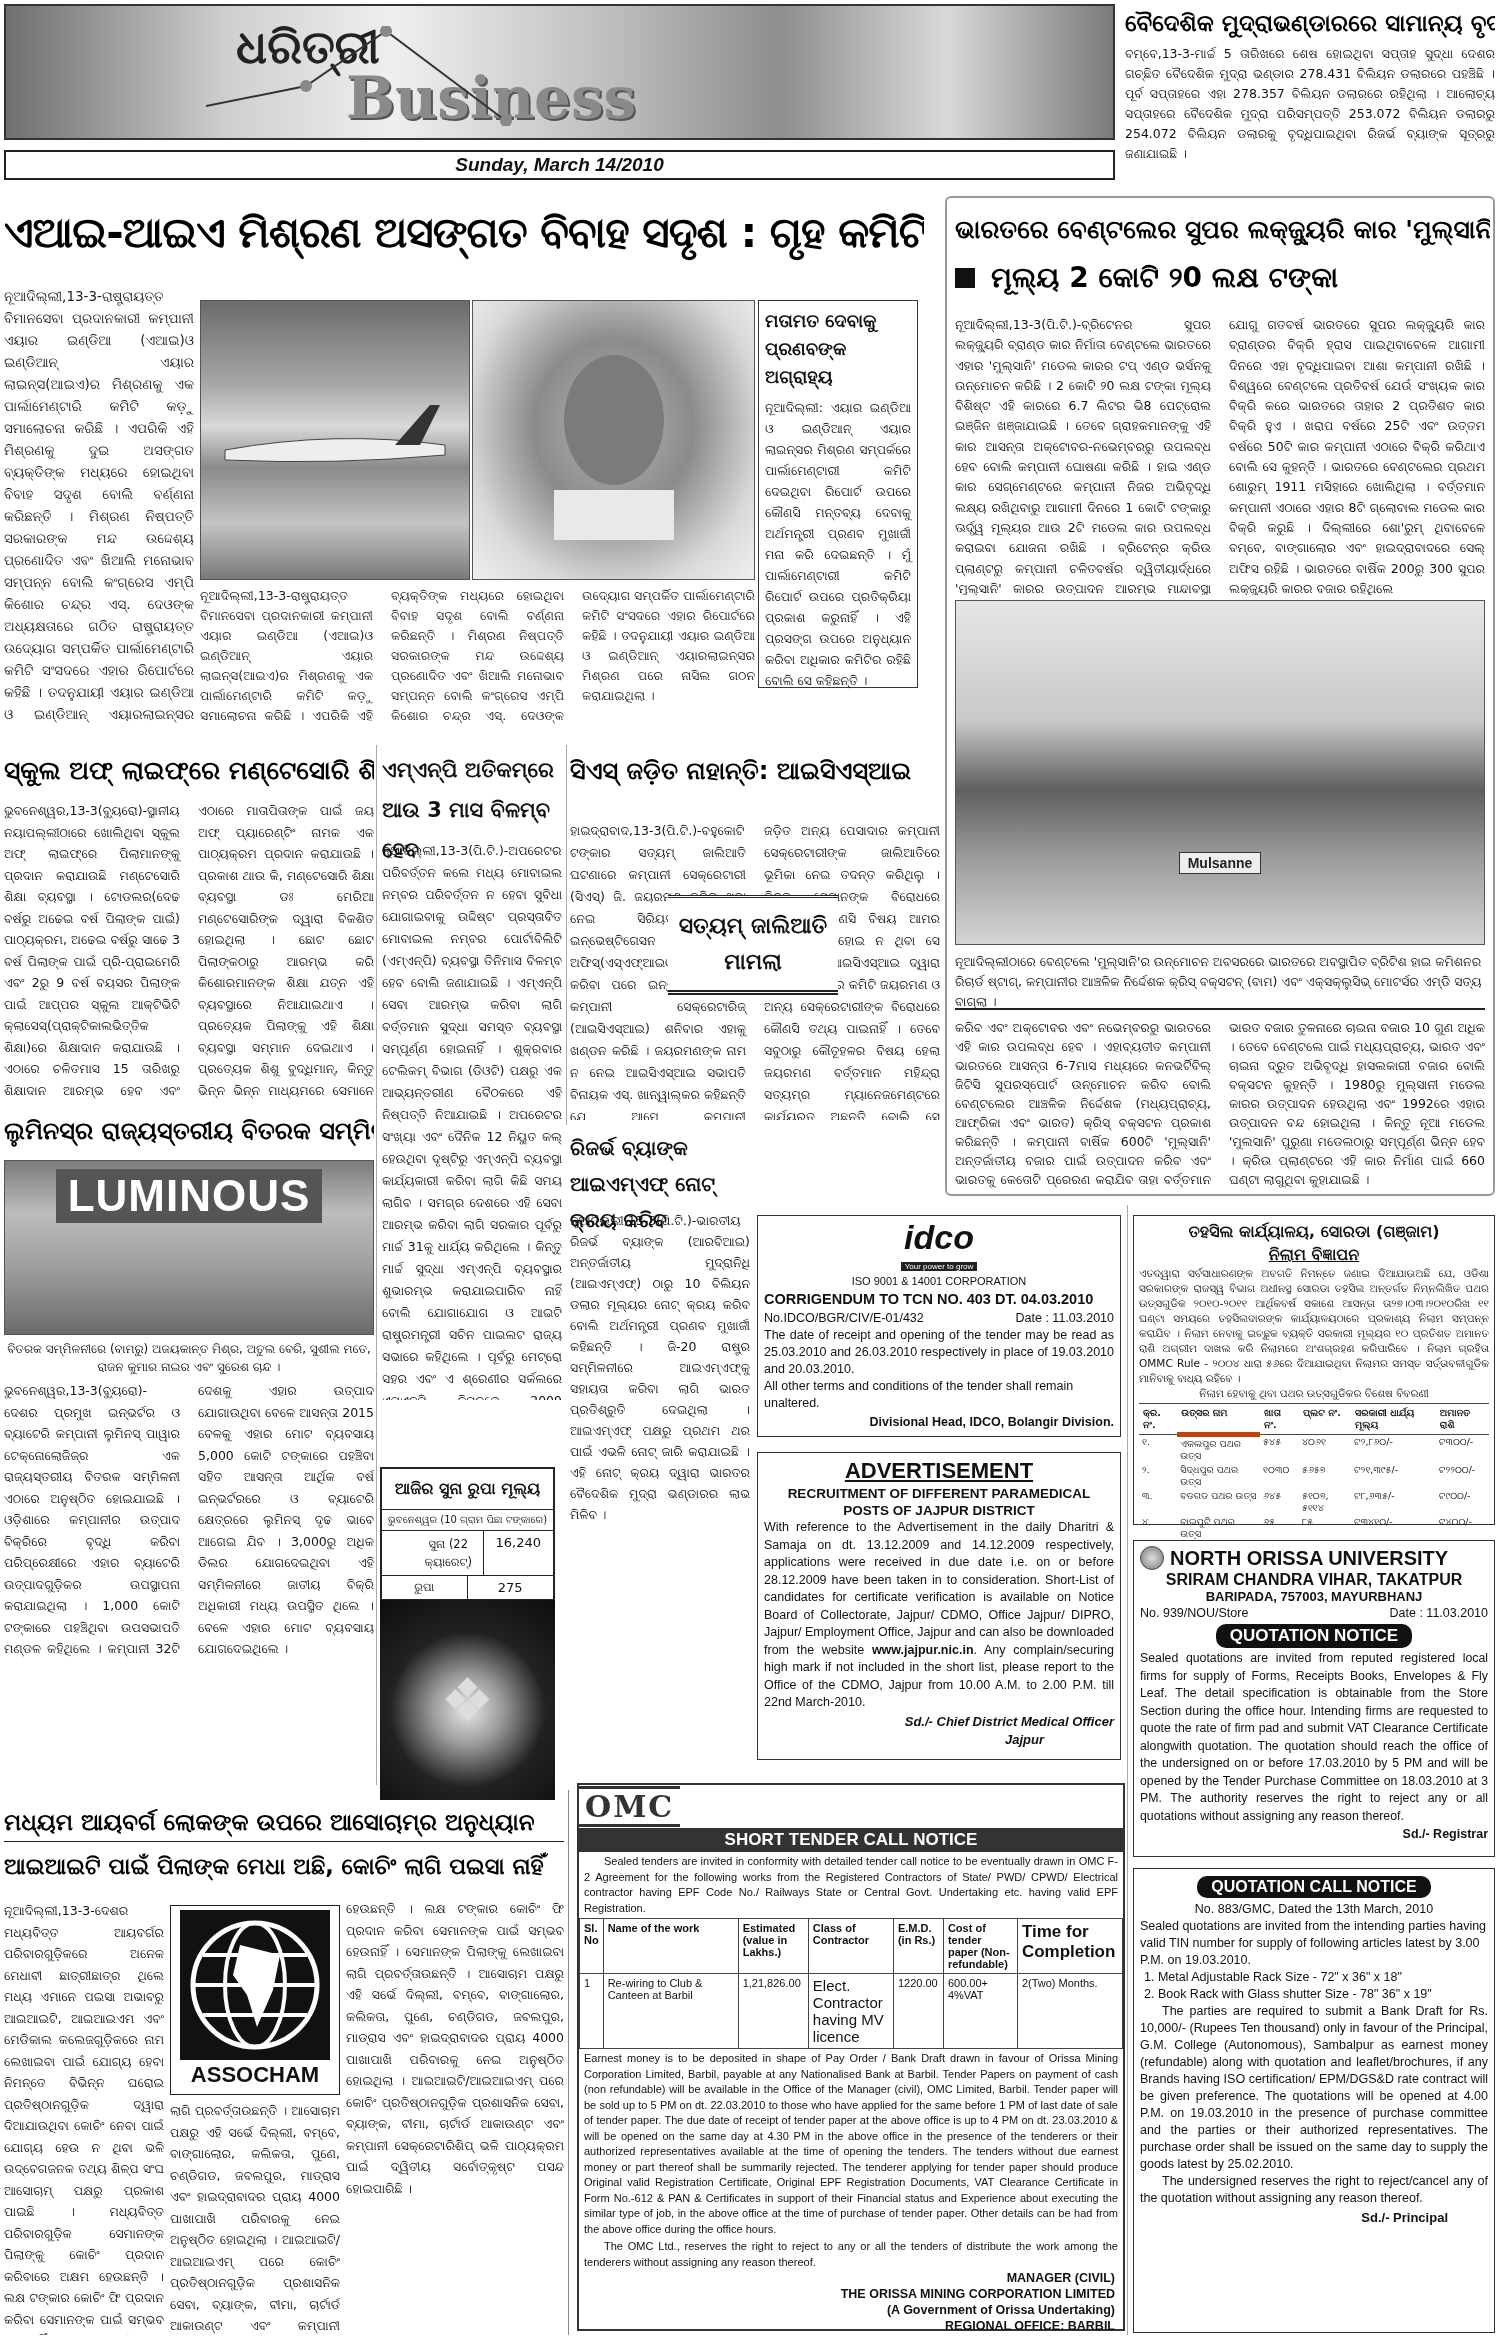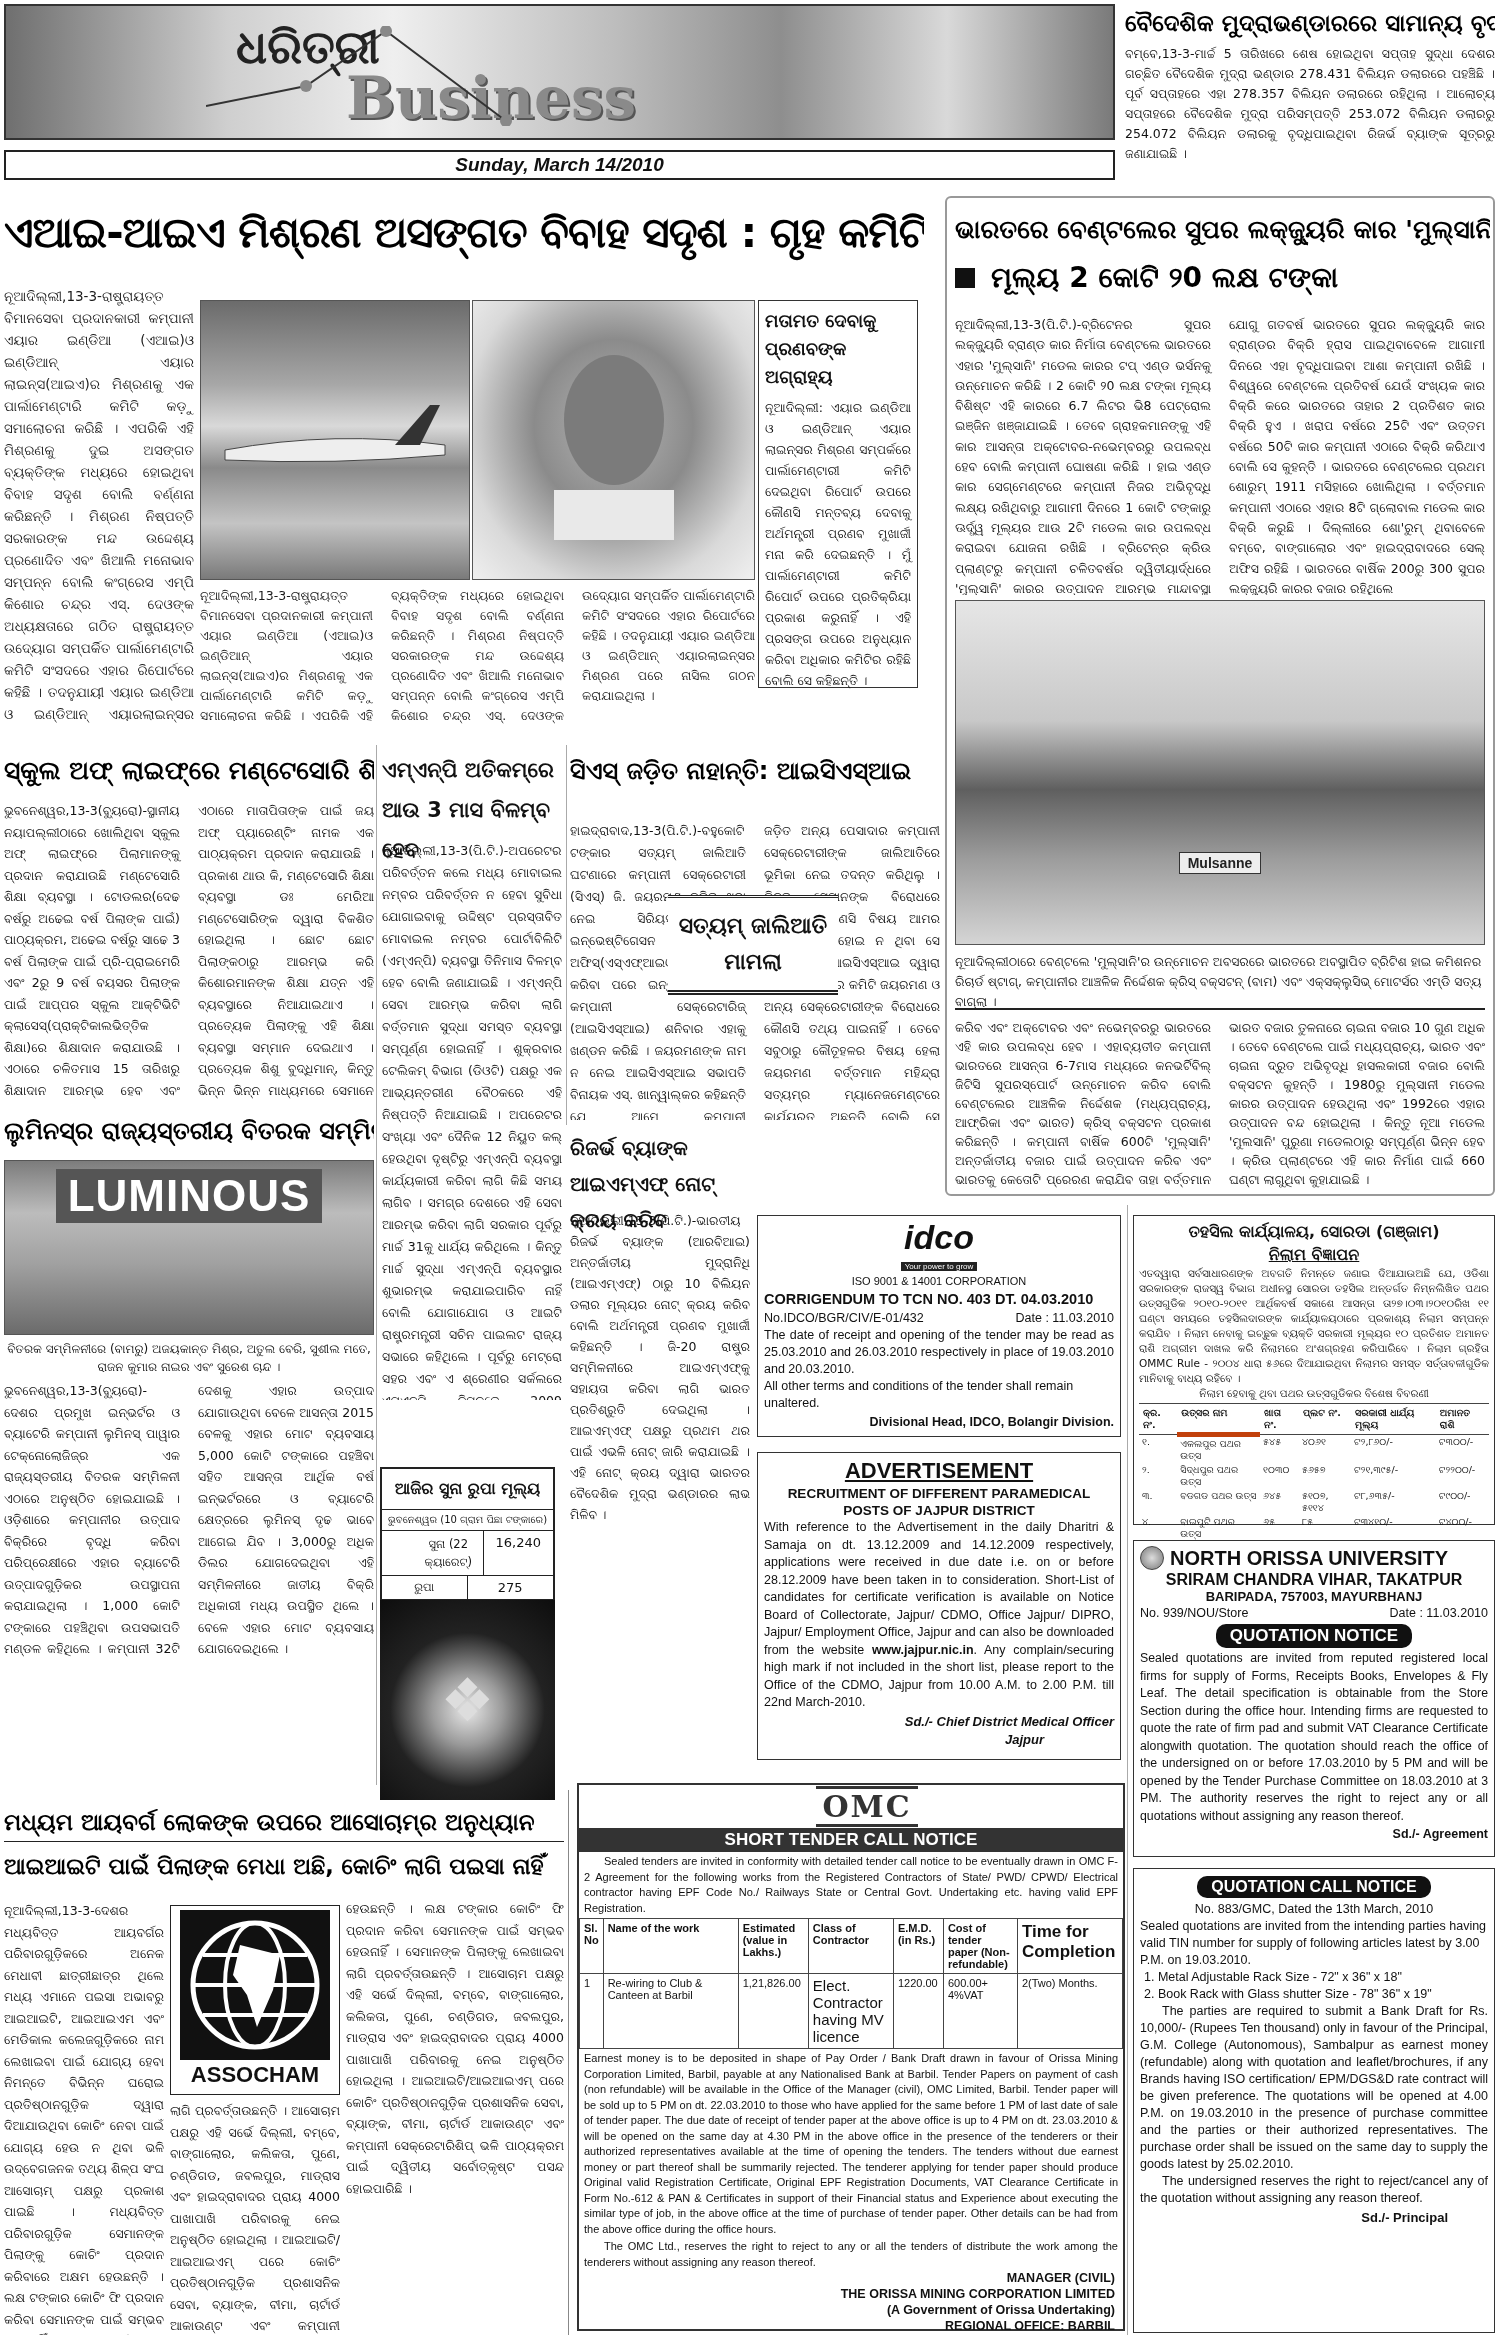--- a/index.html
+++ b/index.html
@@ -180,21 +180,21 @@
   <div class="ad-title" style="font-size:22px;text-decoration:underline;line-height:28px;">ADVERTISEMENT</div>
   <div class="ad-title" style="font-size:13.5px;line-height:17px;">RECRUITMENT OF DIFFERENT PARAMEDICAL POSTS OF JAJPUR DISTRICT</div>
   <div class="sans" style="font-size:12.5px;line-height:17.5px;text-align:justify;">
     <span>With reference to the Advertisement in the daily Dharitri &amp; Samaja on dt. 13.12.2009 and 14.12.2009 respectively, applications were received in due date i.e. on or before 28.12.2009 have been taken in to consideration. Short-List of candidates for certificate verification is available on Notice Board of Collectorate, Jajpur/ CDMO, Office Jajpur/ DIPRO, Jajpur/ Employment Office, Jajpur and can also be downloaded from the website </span><b>www.jajpur.nic.in</b><span>. Any complain/securing high mark if not included in the short list, please report to the Office of the CDMO, Jajpur from 10.00 A.M. to 2.00 P.M. till 22nd March-2010.</span>
   </div>
   <div class="sans" style="font-size:13px;font-weight:bold;font-style:italic;text-align:right;line-height:19px;">Sd./- Chief District Medical Officer</div>
   <div class="sans" style="font-size:13px;font-weight:bold;font-style:italic;text-align:right;padding-right:70px;line-height:17px;">Jajpur</div>
 </div>
 
 <div class="abs box" style="left:577px;top:1783px;width:548px;height:548px;border-width:2px;">
-  <div style="text-align:center;padding-top:4px;padding-left:32px;">
+  <div style="text-align:left;padding-top:4px;">
     <span class="serif" style="font-size:30px;font-weight:900;border-top:3px solid #333;border-bottom:3px solid #333;padding:0 6px;letter-spacing:2px;color:#333;">OMC</span>
   </div>
   <div class="sans" style="background:#333;color:#fff;text-align:center;font-size:17px;font-weight:bold;line-height:24px;margin-top:4px;">SHORT TENDER CALL NOTICE</div>
   <div class="sans" style="font-size:11px;line-height:15.5px;text-align:justify;padding:2px 5px;text-indent:20px;">Sealed tenders are invited in conformity with detailed tender call notice to be eventually drawn in OMC F-2 Agreement for the following works from the Registered Contractors of State/ PWD/ CPWD/ Electrical contractor having EPF Code No./ Railways State or Central Govt. Undertaking etc. having valid EPF Registration.</div>
   <table>
     <thead>
       <tr>
         <th style="width:20px;font-size:11px;">Sl. No</th>
         <th style="width:135px;font-size:11px;">Name of the work</th>
         <th style="font-size:11px;">Estimated (value in Lakhs.)</th>
@@ -296,21 +296,21 @@
   <div class="sans" style="font-size:16px;font-weight:bold;text-align:center;line-height:17px;">SRIRAM CHANDRA VIHAR, TAKATPUR</div>
   <div class="sans" style="font-size:13px;font-weight:bold;text-align:center;line-height:17px;">BARIPADA, 757003, MAYURBHANJ</div>
   <div class="sans" style="display:flex;justify-content:space-between;font-size:12.5px;line-height:17px;">
     <span>No. 939/NOU/Store</span>
     <span>Date : 11.03.2010</span>
   </div>
   <div style="text-align:center;margin:2px 0;">
     <span class="pill" style="font-size:17px;">QUOTATION NOTICE</span>
   </div>
   <div class="sans" style="font-size:12.3px;line-height:17.5px;text-align:justify;">Sealed quotations are invited from reputed registered local firms for supply of Forms, Receipts Books, Envelopes &amp; Fly Leaf. The detail specification is obtainable from the Store Section during the office hour. Intending firms are requested to quote the rate of firm pad and submit VAT Clearance Certificate alongwith quotation. The quotation should reach the office of the undersigned on or before 17.03.2010 by 5 PM and will be opened by the Tender Purchase Committee on 18.03.2010 at 3 PM. The authority reserves the right to reject any or all quotations without assigning any reason thereof.</div>
-  <div class="sans" style="font-size:12.5px;font-weight:bold;text-align:right;line-height:18px;">Sd./- Agreement</div>
+  <div class="sans" style="font-size:12.5px;font-weight:bold;text-align:right;line-height:18px;">Sd./- Registrar</div>
 </div>
 
 <div class="abs box" style="left:1133px;top:1868px;width:362px;height:465px;border-width:1.5px;padding:4px 6px;">
   <div style="text-align:center;margin:3px 0;">
     <span class="pill" style="font-size:16px;">QUOTATION CALL NOTICE</span>
   </div>
   <div class="sans" style="font-size:12.5px;text-align:center;line-height:17px;">No. 883/GMC, Dated the 13th March, 2010</div>
   <div class="sans" style="font-size:12.5px;line-height:17px;">Sealed quotations are invited from the intending parties having valid TIN number for supply of following articles latest by 3.00 P.M. on 19.03.2010.</div>
   <div class="sans" style="font-size:12.5px;line-height:17px;padding-left:4px;">1. Metal Adjustable Rack Size - 72" x 36" x 18"</div>
   <div class="sans" style="font-size:12.5px;line-height:17px;padding-left:4px;">2. Book Rack with Glass shutter Size - 78" 36" x 19"</div>

